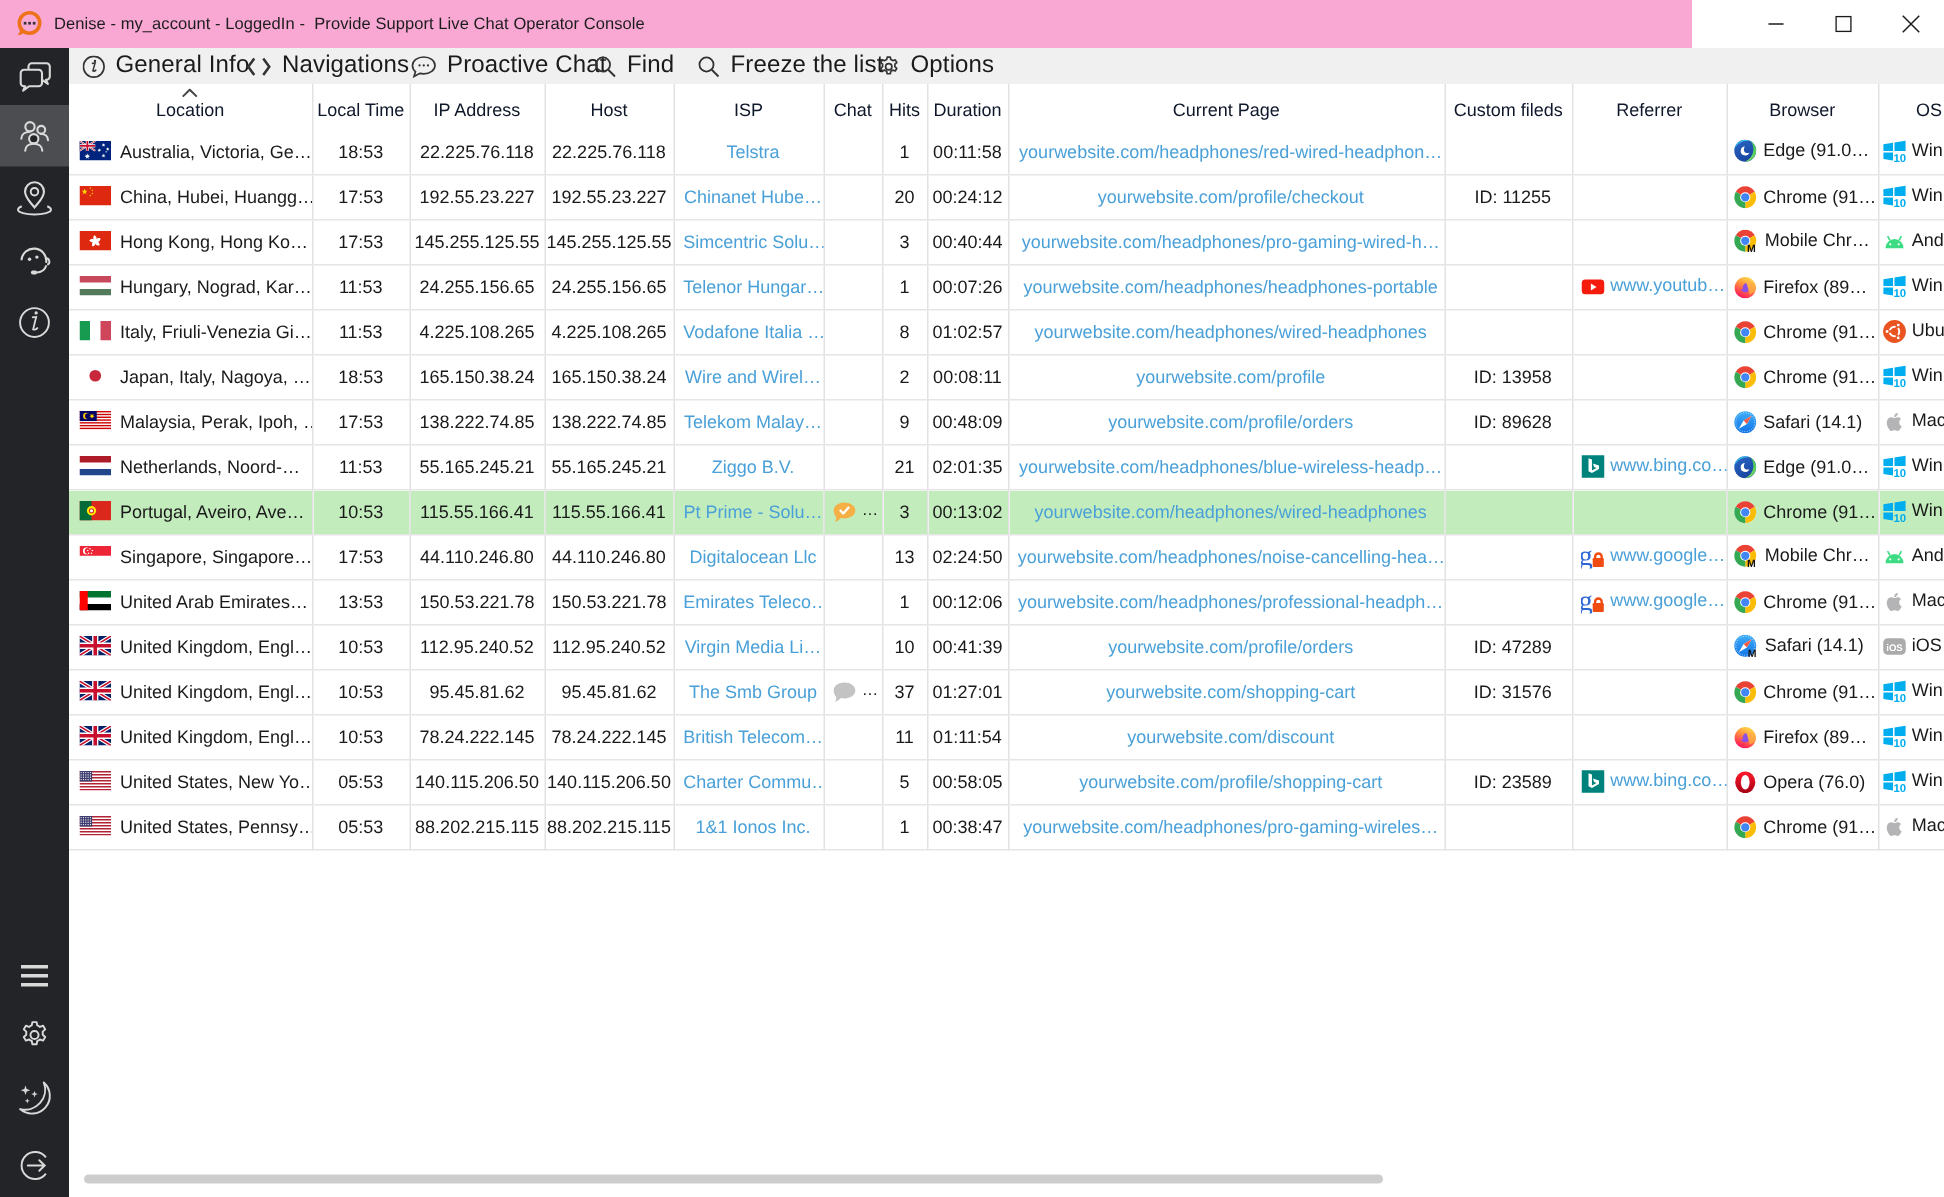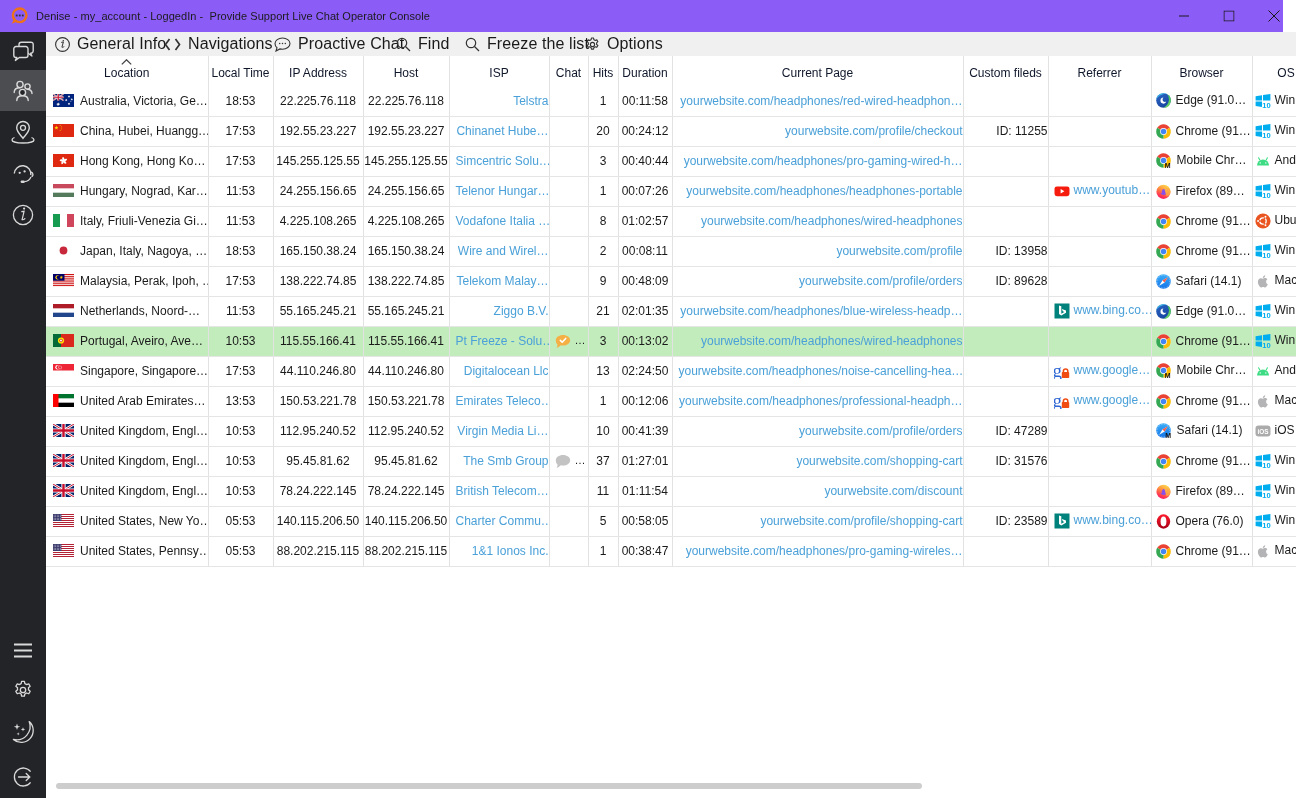--- a/index.html
+++ b/index.html
@@ -1,21 +1,21 @@
 <!DOCTYPE html>
 <html><head>
 <meta charset="utf-8">
 <style>
 * { margin:0; padding:0; box-sizing:border-box; }
 html,body { width:1296px; height:798px; overflow:hidden; background:#fff;
   font-family:"Liberation Sans", sans-serif; font-size:12px; color:#1a1a1a; }
 #app { position:relative; width:1296px; height:798px; overflow:hidden; }
 
 
-#titlebar { position:absolute; left:0; top:0; width:1283px; height:32px; background:#8b5cf6; }
+#titlebar { position:absolute; left:0; top:0; width:1128px; height:32px; background:#f9a8d4; }
 #titlebar .logo { position:absolute; left:11px; top:7px; }
 #titlebar .ttl { position:absolute; left:36px; top:0; line-height:32px; font-size:11px; color:#1c1c1c; letter-spacing:0.05px; }
 .winbtn { position:absolute; top:0; width:45px; height:32px; }
 .winbtn svg { position:absolute; left:50%; top:50%; transform:translate(-50%,-50%); }
 
 
 #toolbar { position:absolute; left:46px; top:32px; width:1250px; height:24px; background:#f0f0f0; }
 .tbi { position:absolute; top:0; height:24px; display:flex; align-items:center; gap:7px; color:#1a1a1a; font-size:16px; letter-spacing:0.1px; }
 .tbi svg { display:block; }
 
@@ -25,21 +25,21 @@
 .sic.sel { background:#4b4d51; }
 .sic svg { display:block; }
 
 
 #grid { position:absolute; left:46px; top:56px; width:1250px; height:740px; overflow:hidden; background:#fff; }
 table { border-collapse:collapse; table-layout:fixed; width:1274px; }
 th, td { padding:0; font-weight:normal; font-size:12px; height:30px; overflow:hidden; white-space:nowrap; border-right:1px solid #e2e2e2; }
 th { text-align:center; vertical-align:bottom; padding-bottom:6px; color:#0f172a; }
 td { border-bottom:1px solid #e5e5e5; vertical-align:middle; }
 tr.hdr th { border-bottom:none; }
-td.l { padding-left:6px; text-align:right;margin-left:16px; }
+td.l { padding-left:6px; text-align:center;margin-left:16px; }
 td.c { text-align:center; }
 a, .lnk { color:#4aa0d8; text-decoration:none; }
 .cell { display:flex; align-items:flex-start; }
 .flagw { width:21px; height:13px; margin-left:7px; margin-right:6px; flex:none; display:flex; }
 .flagw svg { display:block; }
 .icn { flex:none; display:flex; }
 tr.green td { background:#c3ecbd; }
 .sort { position:absolute; left:121px; top:59px; }
 
 
@@ -736,21 +736,21 @@
                     <circle cx="8" cy="6.5" r="1.7" fill="#DA291C"></circle>
                     <circle cx="8" cy="6.5" r="1.0" fill="#fff"></circle>
                   </svg>
                 </span>
                 <span>Portugal, Aveiro, Ave…</span>
               </div>
             </td>
             <td class="c">10:53</td>
             <td class="c">115.55.166.41</td>
             <td class="c">115.55.166.41</td>
-            <td class="l"><span class="lnk">Pt Freeze - Solu…</span></td>
+            <td class="l"><span class="lnk">Pt Prime - Solu…</span></td>
             <td>
               <div class="cell" style="padding-left:5px;gap:4px">
                 <svg width="16" height="14" viewBox="0 0 16 14">
                   <path d="M8 1 C 12 1 15.2 3.3 15.2 6.3 C 15.2 9.3 12 11.6 8 11.6 C 7.2 11.6 6.4 11.5 5.7 11.3 C 4.4 12.6 3 13.6 1.6 13.9 C 2.3 12.9 2.6 11.8 2.5 10.6 C 1.4 9.5 0.8 8 0.8 6.3 C 0.8 3.3 4 1 8 1 Z" fill="#F5B045"></path>
                   <path d="M5.3 6.4 L7.2 8.3 L10.7 4.4" fill="none" stroke="#fff" stroke-width="1.5" stroke-linecap="round" stroke-linejoin="round"></path>
                 </svg>
                 <span style="font-size:11px">…</span>
               </div>
             </td>
             <td class="c">3</td>

